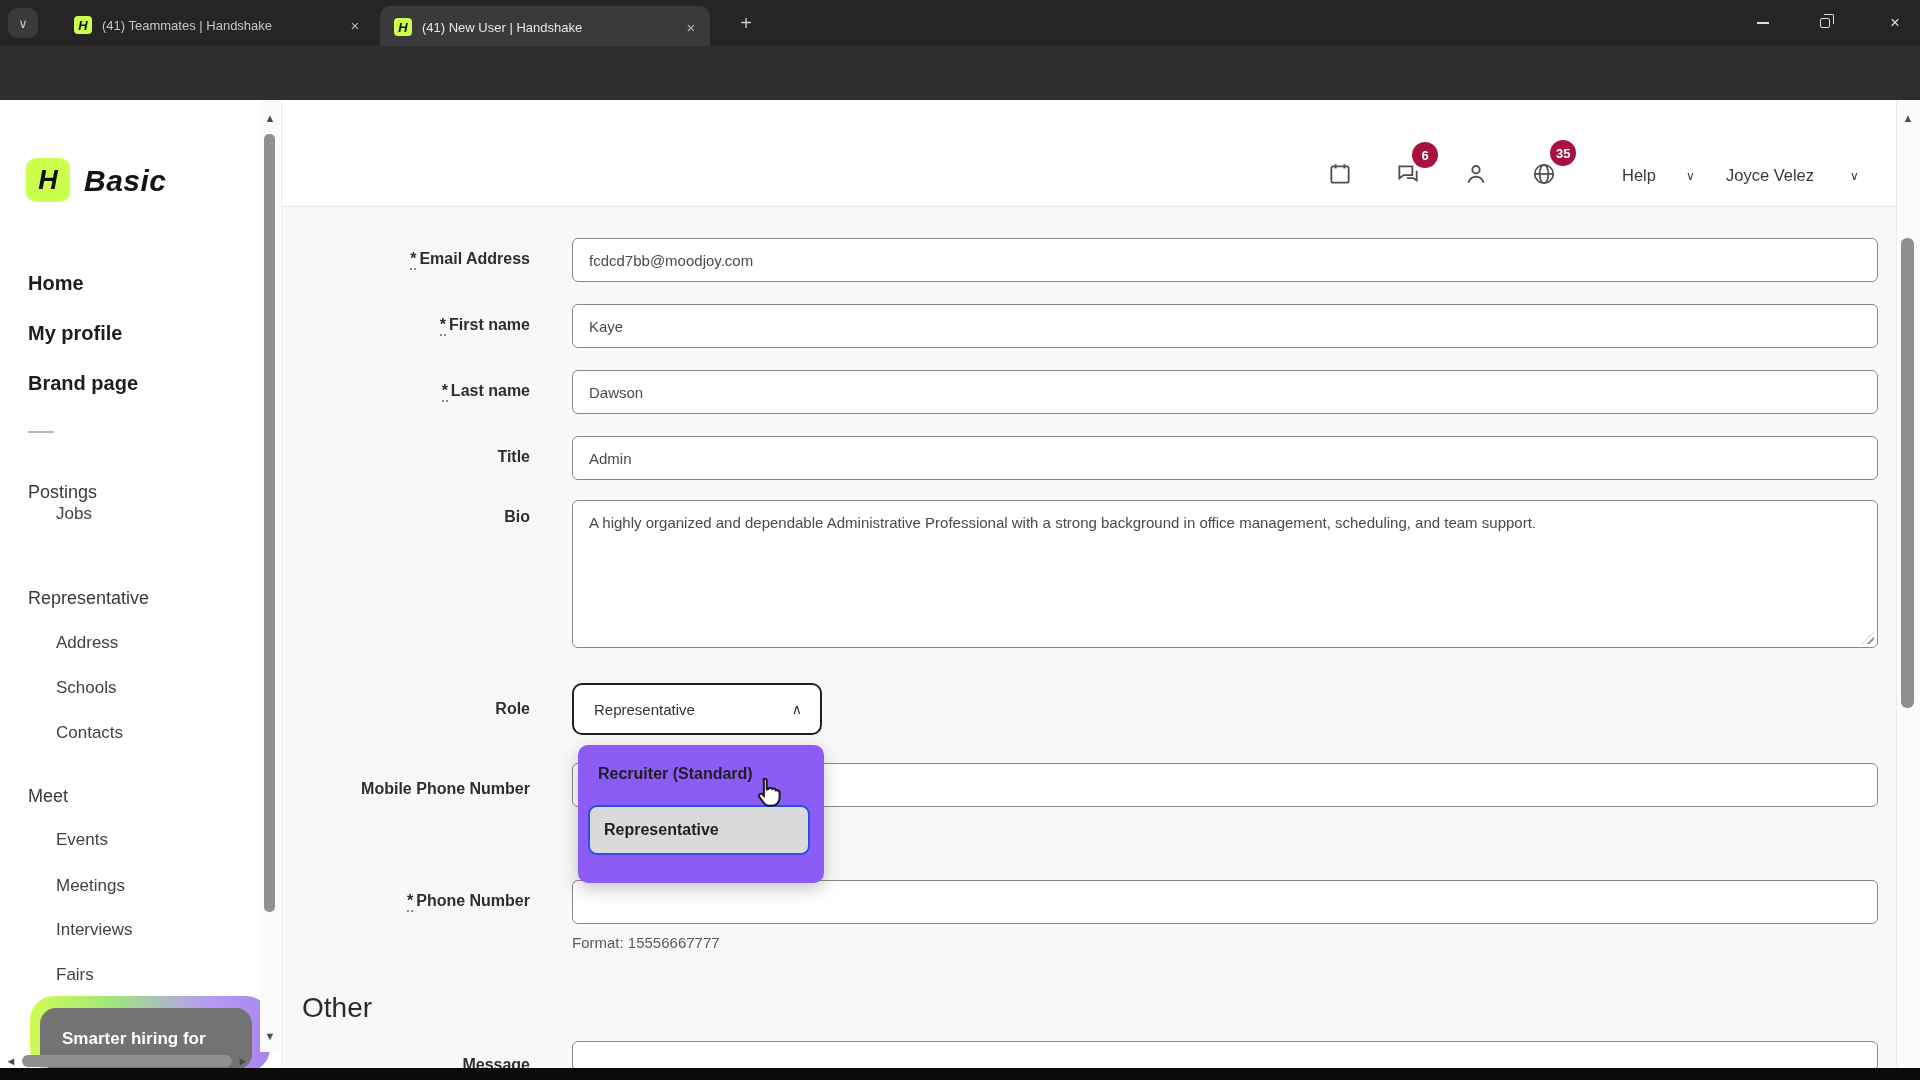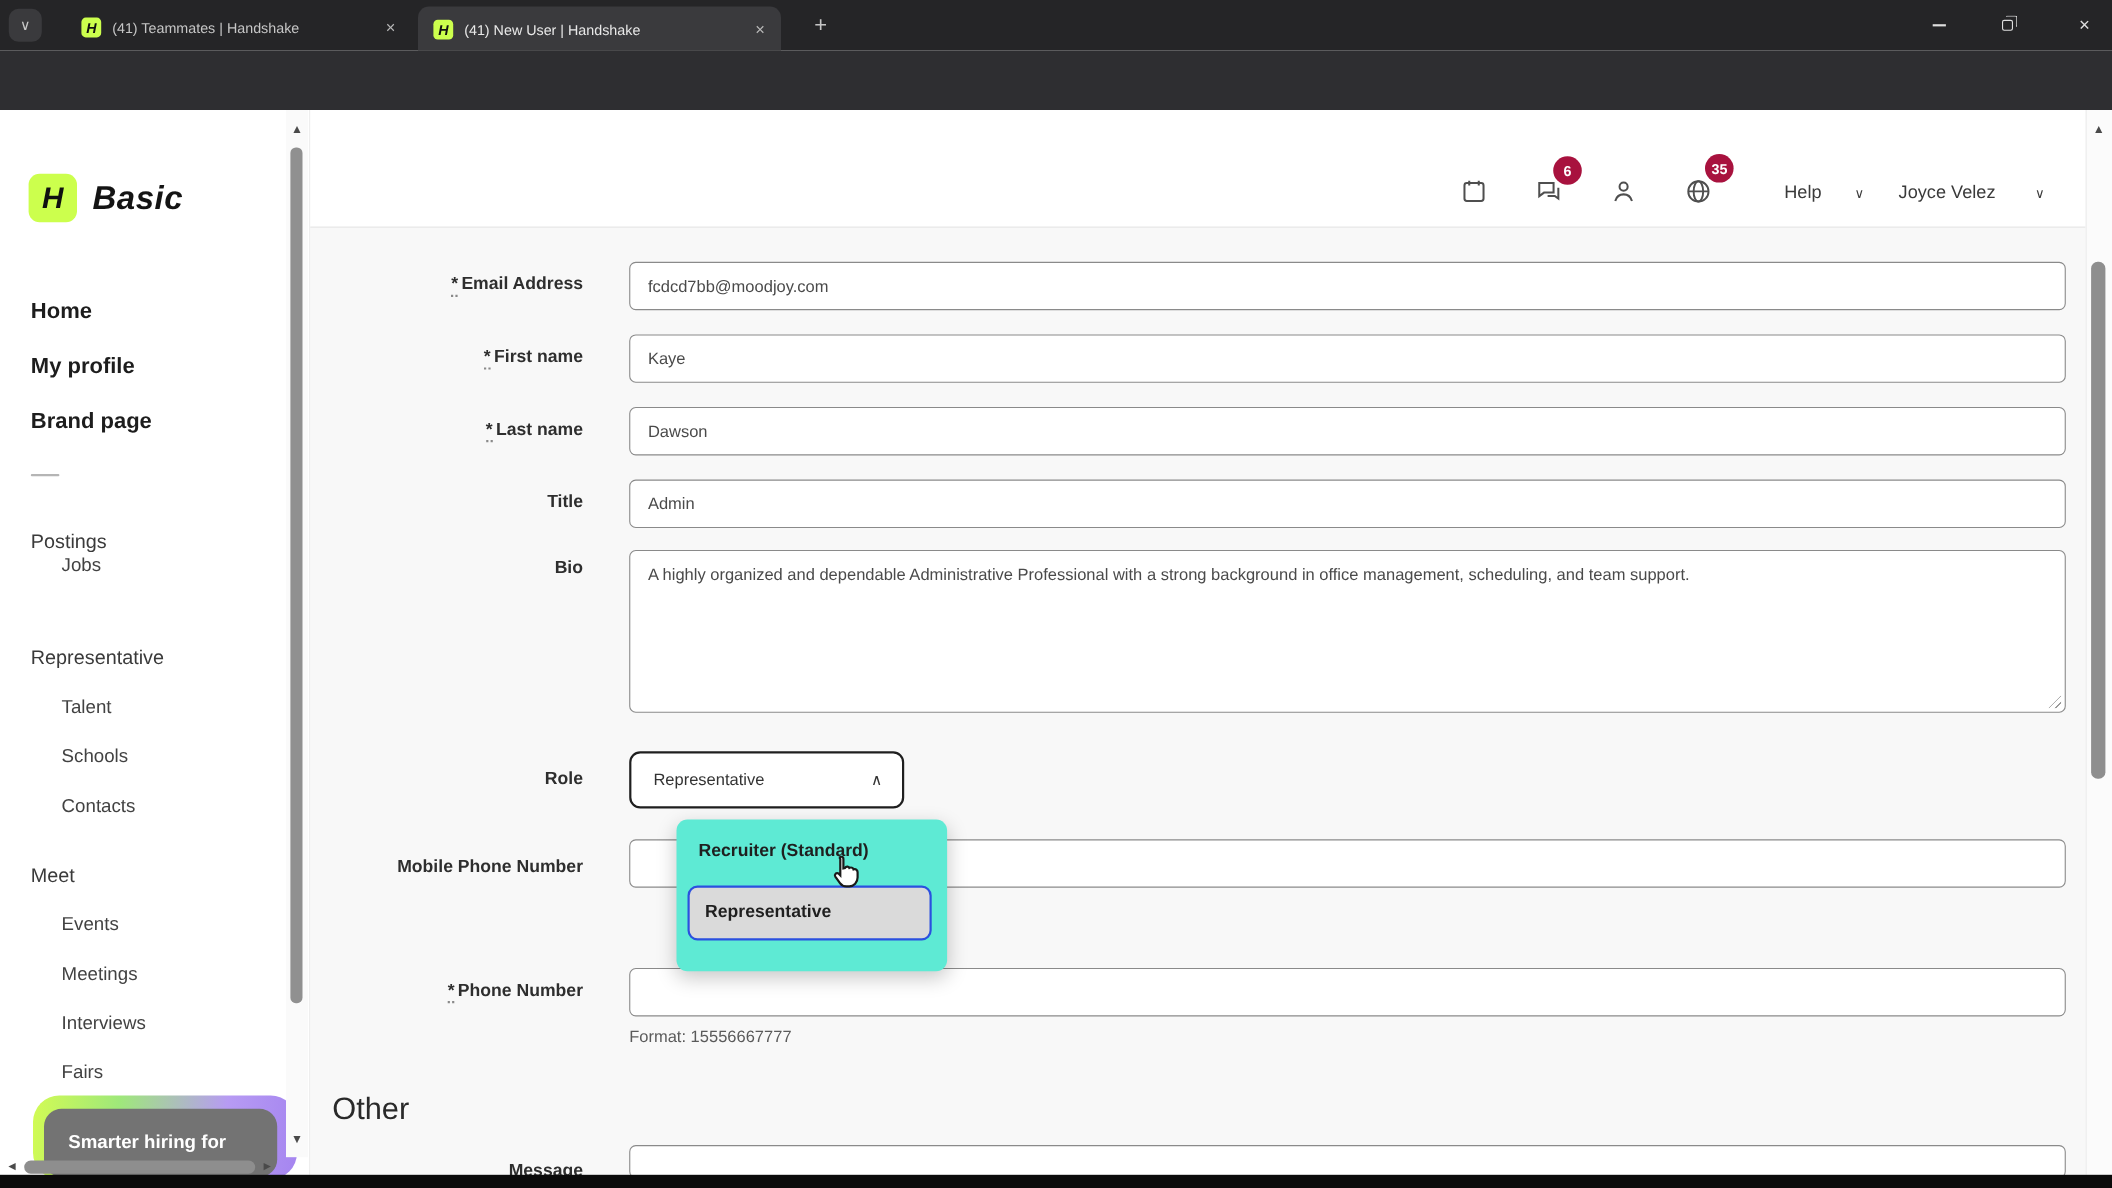--- a/index.html
+++ b/index.html
@@ -92,22 +92,22 @@
   .field { left:572px; width:1306px; height:44px; border:1px solid #8a8a8a; border-radius:6px; background:#fff;
     font-size:15px; color:#4a4a4a; padding:0 16px; outline:0; font-family:inherit; }
   .bio-area { left:572px; top:500px; width:1306px; height:148px; border:1px solid #8a8a8a; border-radius:6px;
     background:#fff; font-size:15px; color:#4a4a4a; padding:12px 16px; resize:none; outline:0; font-family:inherit; line-height:1.35; }
   .resize-grip { left:1862px; top:632px; width:12px; height:12px;
     background:repeating-linear-gradient(135deg,transparent 0 3px,#9a9a9a 3px 4.5px); clip-path:polygon(100% 0,100% 100%,0 100%); }
   .role-select { left:572px; top:683px; width:250px; height:52px; border:2px solid #1f1f1f; border-radius:10px;
     background:#fff; display:flex; align-items:center; }
   .role-select-text { padding-left:20px; font-size:15px; color:#333; flex:1; }
   .role-select-chev { padding-right:18px; font-size:14px; color:#333; }
-  .dropdown { left:578px; top:745px; width:246px; height:138px; background:#5eead4; border-radius:10px;
-    box-shadow:0 6px 18px rgba(0,0,0,.22); z-index:5;margin-left:37px; }
+  .dropdown { left:578px; top:745px; width:246px; height:138px; background:#8b5cf6; border-radius:10px;
+    box-shadow:0 6px 18px rgba(0,0,0,.22); z-index:5; }
   .dd-item1 { position:absolute; left:20px; top:20px; font-size:16px; font-weight:700; color:#1f1f1f; }
   .dd-item2 { position:absolute; left:10px; top:60px; width:222px; height:50px; background:#dadada;
     border:2.5px solid #2b50df; border-radius:9px; display:flex; align-items:center; }
   .dd-item2-text { padding-left:14px; font-size:16px; font-weight:700; color:#1f1f1f; }
   .hint { left:572px; top:934px; font-size:15px; color:#5a5a5a; }
   .section-title { left:302px; top:992px; font-size:28px; color:#2a2a2a; }
   .cursor { left:752px; top:776px; width:34px; height:34px; z-index:6; }
 
   
   .ct-track { left:1896px; top:100px; width:24px; height:968px; background:#fbfbfb; border-left:1px solid #ececec; }
@@ -201,21 +201,21 @@
 
   <div class="abs nav-primary" style="top:272px">Home</div>
   <div class="abs nav-primary" style="top:322px">My profile</div>
   <div class="abs nav-primary" style="top:372px">Brand page</div>
   <div class="abs nav-divider"></div>
 
   <div class="abs nav-group" style="top:482px">Postings</div>
   <div class="abs nav-sub" style="top:504px">Jobs</div>
 
   <div class="abs nav-group" style="top:588px">Representative</div>
-  <div class="abs nav-sub" style="top:633px">Talent</div>
+  <div class="abs nav-sub" style="top:633px">Address</div>
   <div class="abs nav-sub" style="top:678px">Schools</div>
   <div class="abs nav-sub" style="top:723px">Contacts</div>
 
   <div class="abs nav-group" style="top:786px">Meet</div>
   <div class="abs nav-sub" style="top:830px">Events</div>
   <div class="abs nav-sub" style="top:876px">Meetings</div>
   <div class="abs nav-sub" style="top:920px">Interviews</div>
   <div class="abs nav-sub" style="top:965px">Fairs</div>
 
   <div class="abs teaser-halo"></div>

